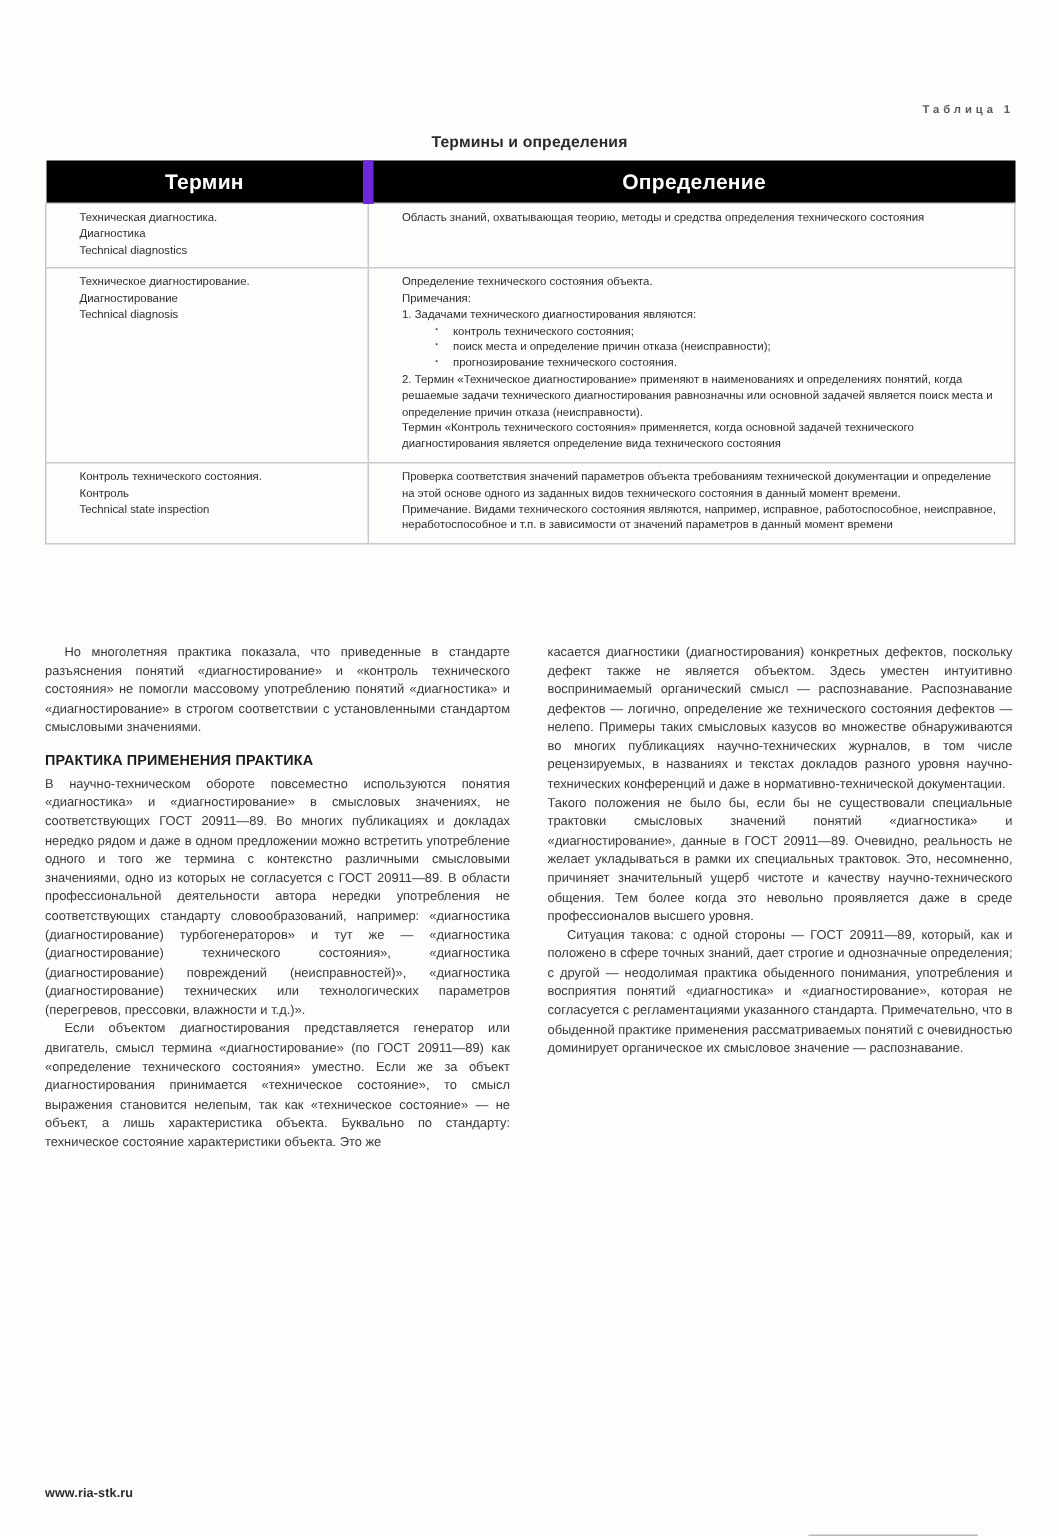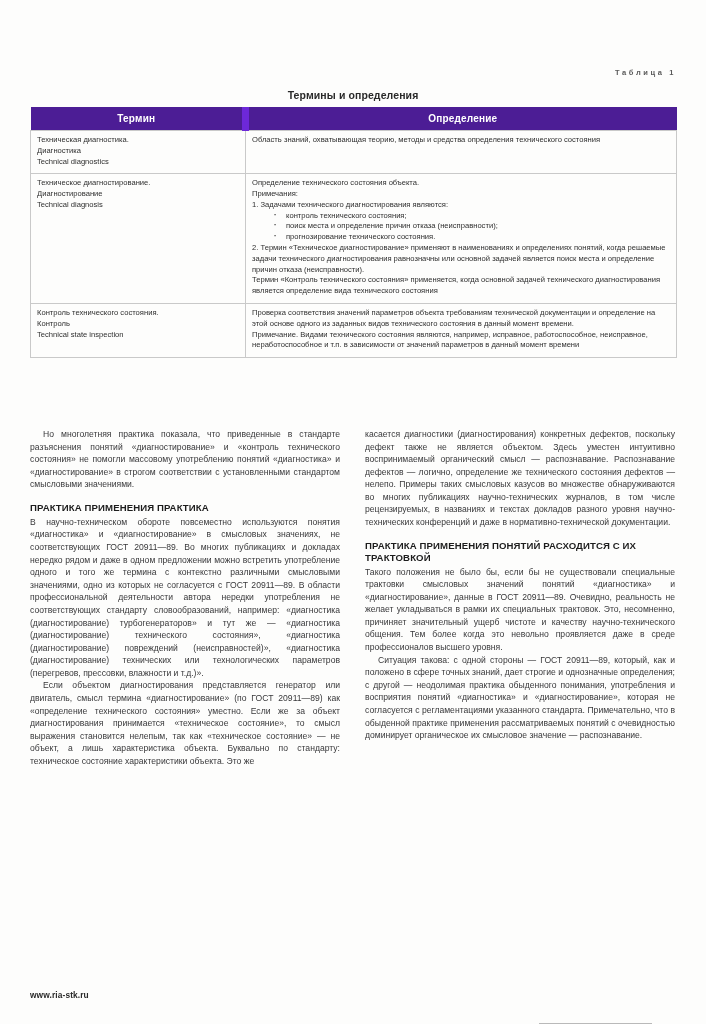--- a/index.html
+++ b/index.html
@@ -44,37 +44,37 @@
   }
   .tbl {
     position: absolute;
     top: 107px;
     left: 30px;
     width: 646px;
     border-collapse: collapse;
     table-layout: fixed;
   }
   .tbl th {
-    background: #4c1d95;
+    background: #000000;
     color: #ffffff;
-    font-size: 10px;
+    font-size: 14px;
     font-weight: 700;
     padding: 6px 4px 6px 4px;
     text-align: center;
     border: none;
     letter-spacing: .2px;
   }
   .tbl th.th-sep {
     border-left: 7px solid #6d28d9;
   }
   .tbl td {
     border: 1px solid #c9c9c9;
     border-top: none;
     vertical-align: top;
-    padding: 4px 6px 6px 6px;
+    padding: 4px 6px 6px 22px;
     font-size: 7.6px;
     line-height: 1.42;
     color: #2e2e2e;
   }
   .tbl tr:first-child td { border-top: 1px solid #c9c9c9; }
   .tbl .c-term { width: 215px; }
   .tbl .c-def  { width: 431px; }
   .term-lines div { white-space: nowrap; }
   .def-block p { margin: 0; }
   .def-block ul {
@@ -256,21 +256,20 @@
 
   <div class="cols">
     <div class="col">
       <p>Но многолетняя практика показала, что приведенные в стандарте разъяснения понятий «диагностирование» и «контроль технического состояния» не помогли массовому употреблению понятий «диагностика» и «диагностирование» в строгом соответствии с установленными стандартом смысловыми значениями.</p>
       <h2>ПРАКТИКА ПРИМЕНЕНИЯ ПРАКТИКА</h2>
       <p class="noindent">В научно-техническом обороте повсеместно используются понятия «диагностика» и «диагностирование» в смысловых значениях, не соответствующих ГОСТ 20911—89. Во многих публикациях и докладах нередко рядом и даже в одном предложении можно встретить употребление одного и того же термина с контекстно различными смысловыми значениями, одно из которых не согласуется с ГОСТ 20911—89. В области профессиональной деятельности автора нередки употребления не соответствующих стандарту словообразований, например: «диагностика (диагностирование) турбогенераторов» и тут же — «диагностика (диагностирование) технического состояния», «диагностика (диагностирование) повреждений (неисправностей)», «диагностика (диагностирование) технических или технологических параметров (перегревов, прессовки, влажности и т.д.)».</p>
       <p>Если объектом диагностирования представляется генератор или двигатель, смысл термина «диагностирование» (по ГОСТ 20911—89) как «определение технического состояния» уместно. Если же за объект диагностирования принимается «техническое состояние», то смысл выражения становится нелепым, так как «техническое состояние» — не объект, а лишь характеристика объекта. Буквально по стандарту: техническое состояние характеристики объекта. Это же</p>
     </div>
     <div class="col">
       <p class="noindent">касается диагностики (диагностирования) конкретных дефектов, поскольку дефект также не является объектом. Здесь уместен интуитивно воспринимаемый органический смысл — распознавание. Распознавание дефектов — логично, определение же технического состояния дефектов — нелепо. Примеры таких смысловых казусов во множестве обнаруживаются во многих публикациях научно-технических журналов, в том числе рецензируемых, в названиях и текстах докладов разного уровня научно-технических конференций и даже в нормативно-технической документации.</p>
-      <h2>ПРАКТИКА ПРИМЕНЕНИЯ ПОНЯТИЙ РАСХОДИТСЯ С ИХ ТРАКТОВКОЙ</h2>
       <p class="noindent">Такого положения не было бы, если бы не существовали специальные трактовки смысловых значений понятий «диагностика» и «диагностирование», данные в ГОСТ 20911—89. Очевидно, реальность не желает укладываться в рамки их специальных трактовок. Это, несомненно, причиняет значительный ущерб чистоте и качеству научно-технического общения. Тем более когда это невольно проявляется даже в среде профессионалов высшего уровня.</p>
       <p>Ситуация такова: с одной стороны — ГОСТ 20911—89, который, как и положено в сфере точных знаний, дает строгие и однозначные определения; с другой — неодолимая практика обыденного понимания, употребления и восприятия понятий «диагностика» и «диагностирование», которая не согласуется с регламентациями указанного стандарта. Примечательно, что в обыденной практике применения рассматриваемых понятий с очевидностью доминирует органическое их смысловое значение — распознавание.</p>
     </div>
   </div>
 
   <div class="footer">
     <div class="footer-url">www.ria-stk.ru</div>
     <div class="footer-right">
       <div class="issue">
         <b>№ 1 (1051)</b>

